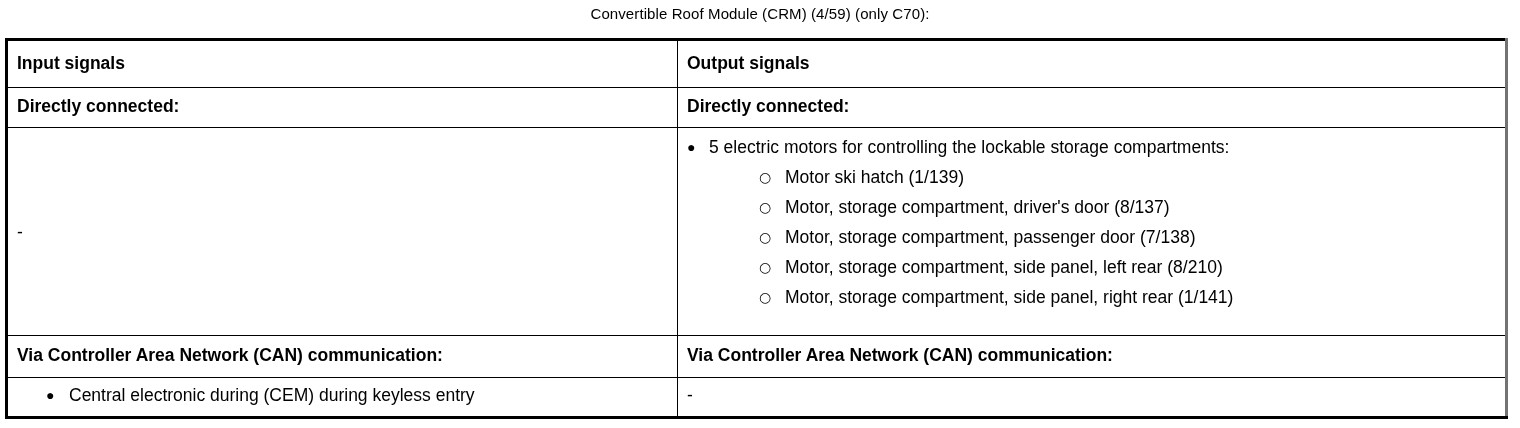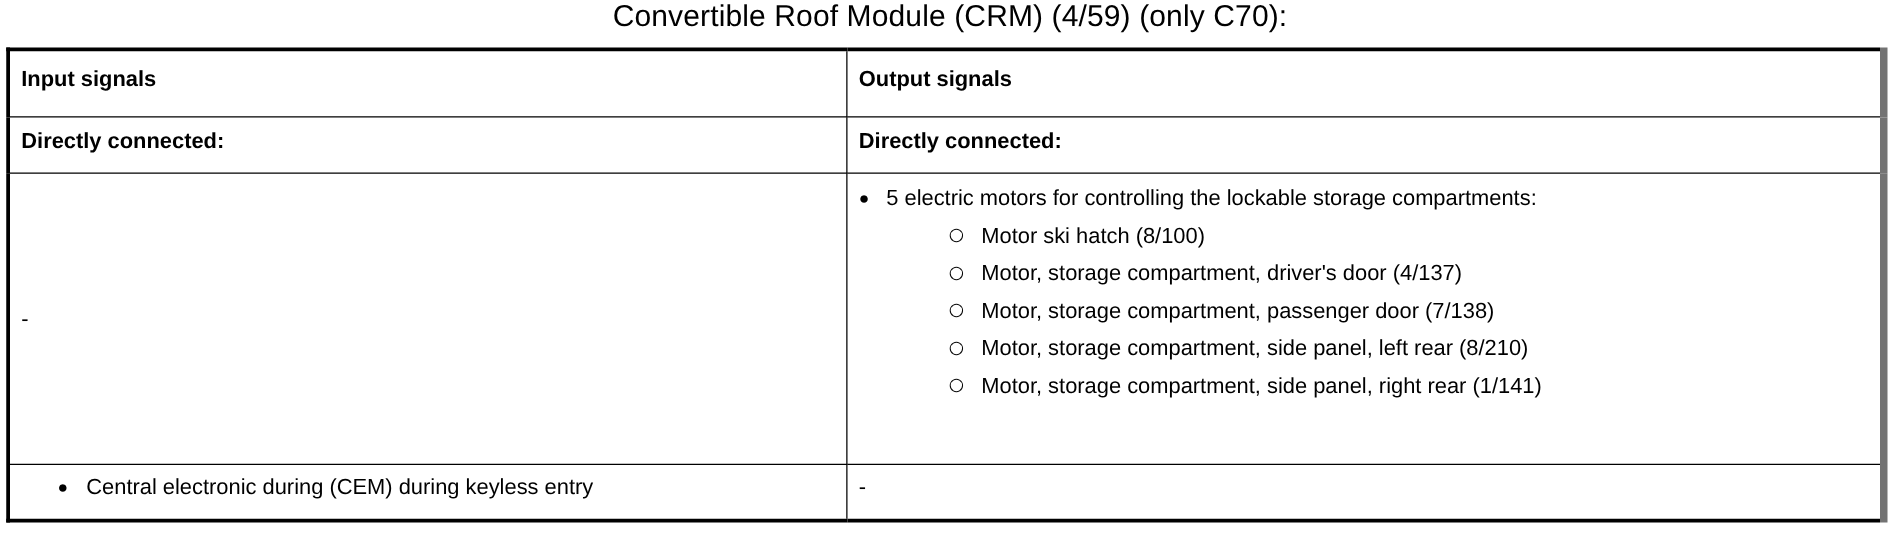--- a/index.html
+++ b/index.html
@@ -21,21 +21,21 @@
     height: 428px;
   }
 
   
   .doc-title {
     position: absolute;
     left: 0;
     top: 2px;
     width: 1520px;
     text-align: center;
-    font-size: 24px;
+    font-size: 15px;
     line-height: 24px;
     letter-spacing: 0.1px;
     white-space: nowrap;
   }
 
   
   .sig-table {
     position: absolute;
     left: 5px;
     top: 38px;
@@ -47,21 +47,21 @@
     table-layout: fixed;
     background: #fff;
   }
   .sig-table td {
     border: 1.5px solid #000;
     padding: 0;
     vertical-align: top;
     background: #fff;
   }
   .sig-table td.outer-l { border-left: 3px solid #000; }
-  .sig-table td.outer-r { border-right: 6px solid #737373; }
+  .sig-table td.outer-r { border-right: 3px solid #737373; }
   .sig-table tr.first-row td { border-top: 3px solid #000; }
   .sig-table tr.last-row td { border-bottom: 3px solid #000; }
 
   .col-left  { width: 671px; }
   .col-right { width: 829px; }
 
   
   .cell {
     position: relative;
     box-sizing: border-box;
@@ -182,45 +182,53 @@
         </td>
         <td class="outer-r">
           <div class="cell motors-block">
             <ul class="lvl1">
               <li>
                 <span class="bullet">●</span>
                 <span>5 electric motors for controlling the lockable storage compartments:</span>
                 <ul class="lvl2">
                   <li>
                     <span class="circle">○</span>
-                    <span>Motor ski hatch (8/100)</span>
-                  </li>
-                  <li>
-                    <span class="circle">○</span>
-                    <span>Motor, storage compartment, driver's door (4/137)</span>
+                    <span>Motor ski hatch (1/139)</span>
+                  </li>
+                  <li>
+                    <span class="circle">○</span>
+                    <span>Motor, storage compartment, driver's door (8/137)</span>
                   </li>
                   <li>
                     <span class="circle">○</span>
                     <span>Motor, storage compartment, passenger door (7/138)</span>
                   </li>
                   <li>
                     <span class="circle">○</span>
                     <span>Motor, storage compartment, side panel, left rear (8/210)</span>
                   </li>
                   <li>
                     <span class="circle">○</span>
                     <span>Motor, storage compartment, side panel, right rear (1/141)</span>
                   </li>
                 </ul>
               </li>
             </ul>
           </div>
         </td>
       </tr>
 
+      <tr class="row-can">
+        <td class="outer-l">
+          <div class="cell bold canhd">Via Controller Area Network (CAN) communication:</div>
+        </td>
+        <td class="outer-r">
+          <div class="cell bold canhd">Via Controller Area Network (CAN) communication:</div>
+        </td>
+      </tr>
 
       <tr class="last-row row-last">
         <td class="outer-l">
           <div class="cell" style="padding-top:2px;">
             <ul class="lvl1 last-list">
               <li>
                 <span class="bullet">●</span>
                 <span>Central electronic during (CEM) during keyless entry</span>
               </li>
             </ul>

